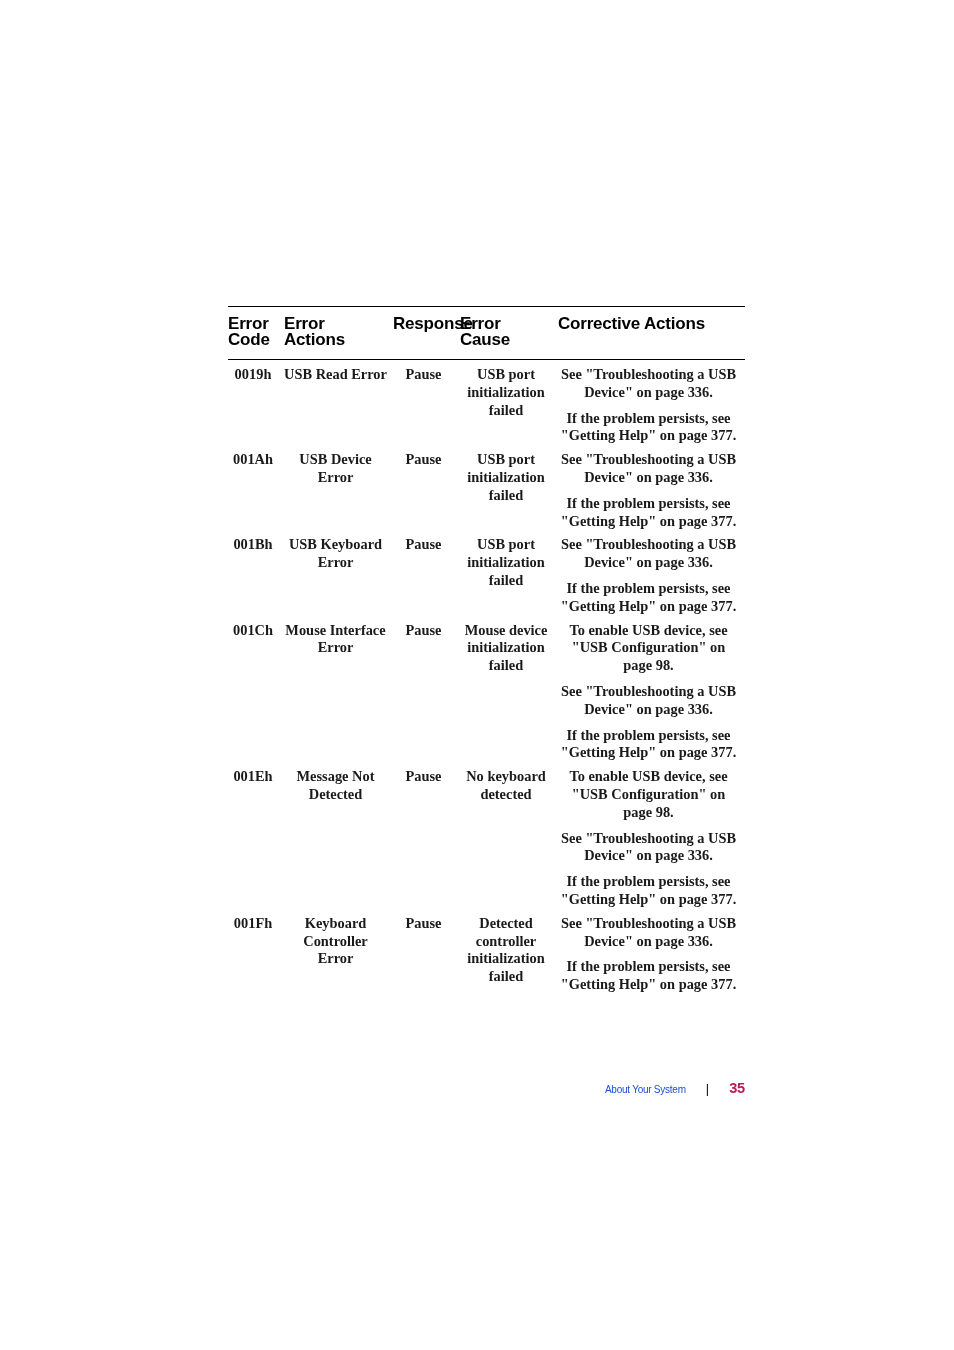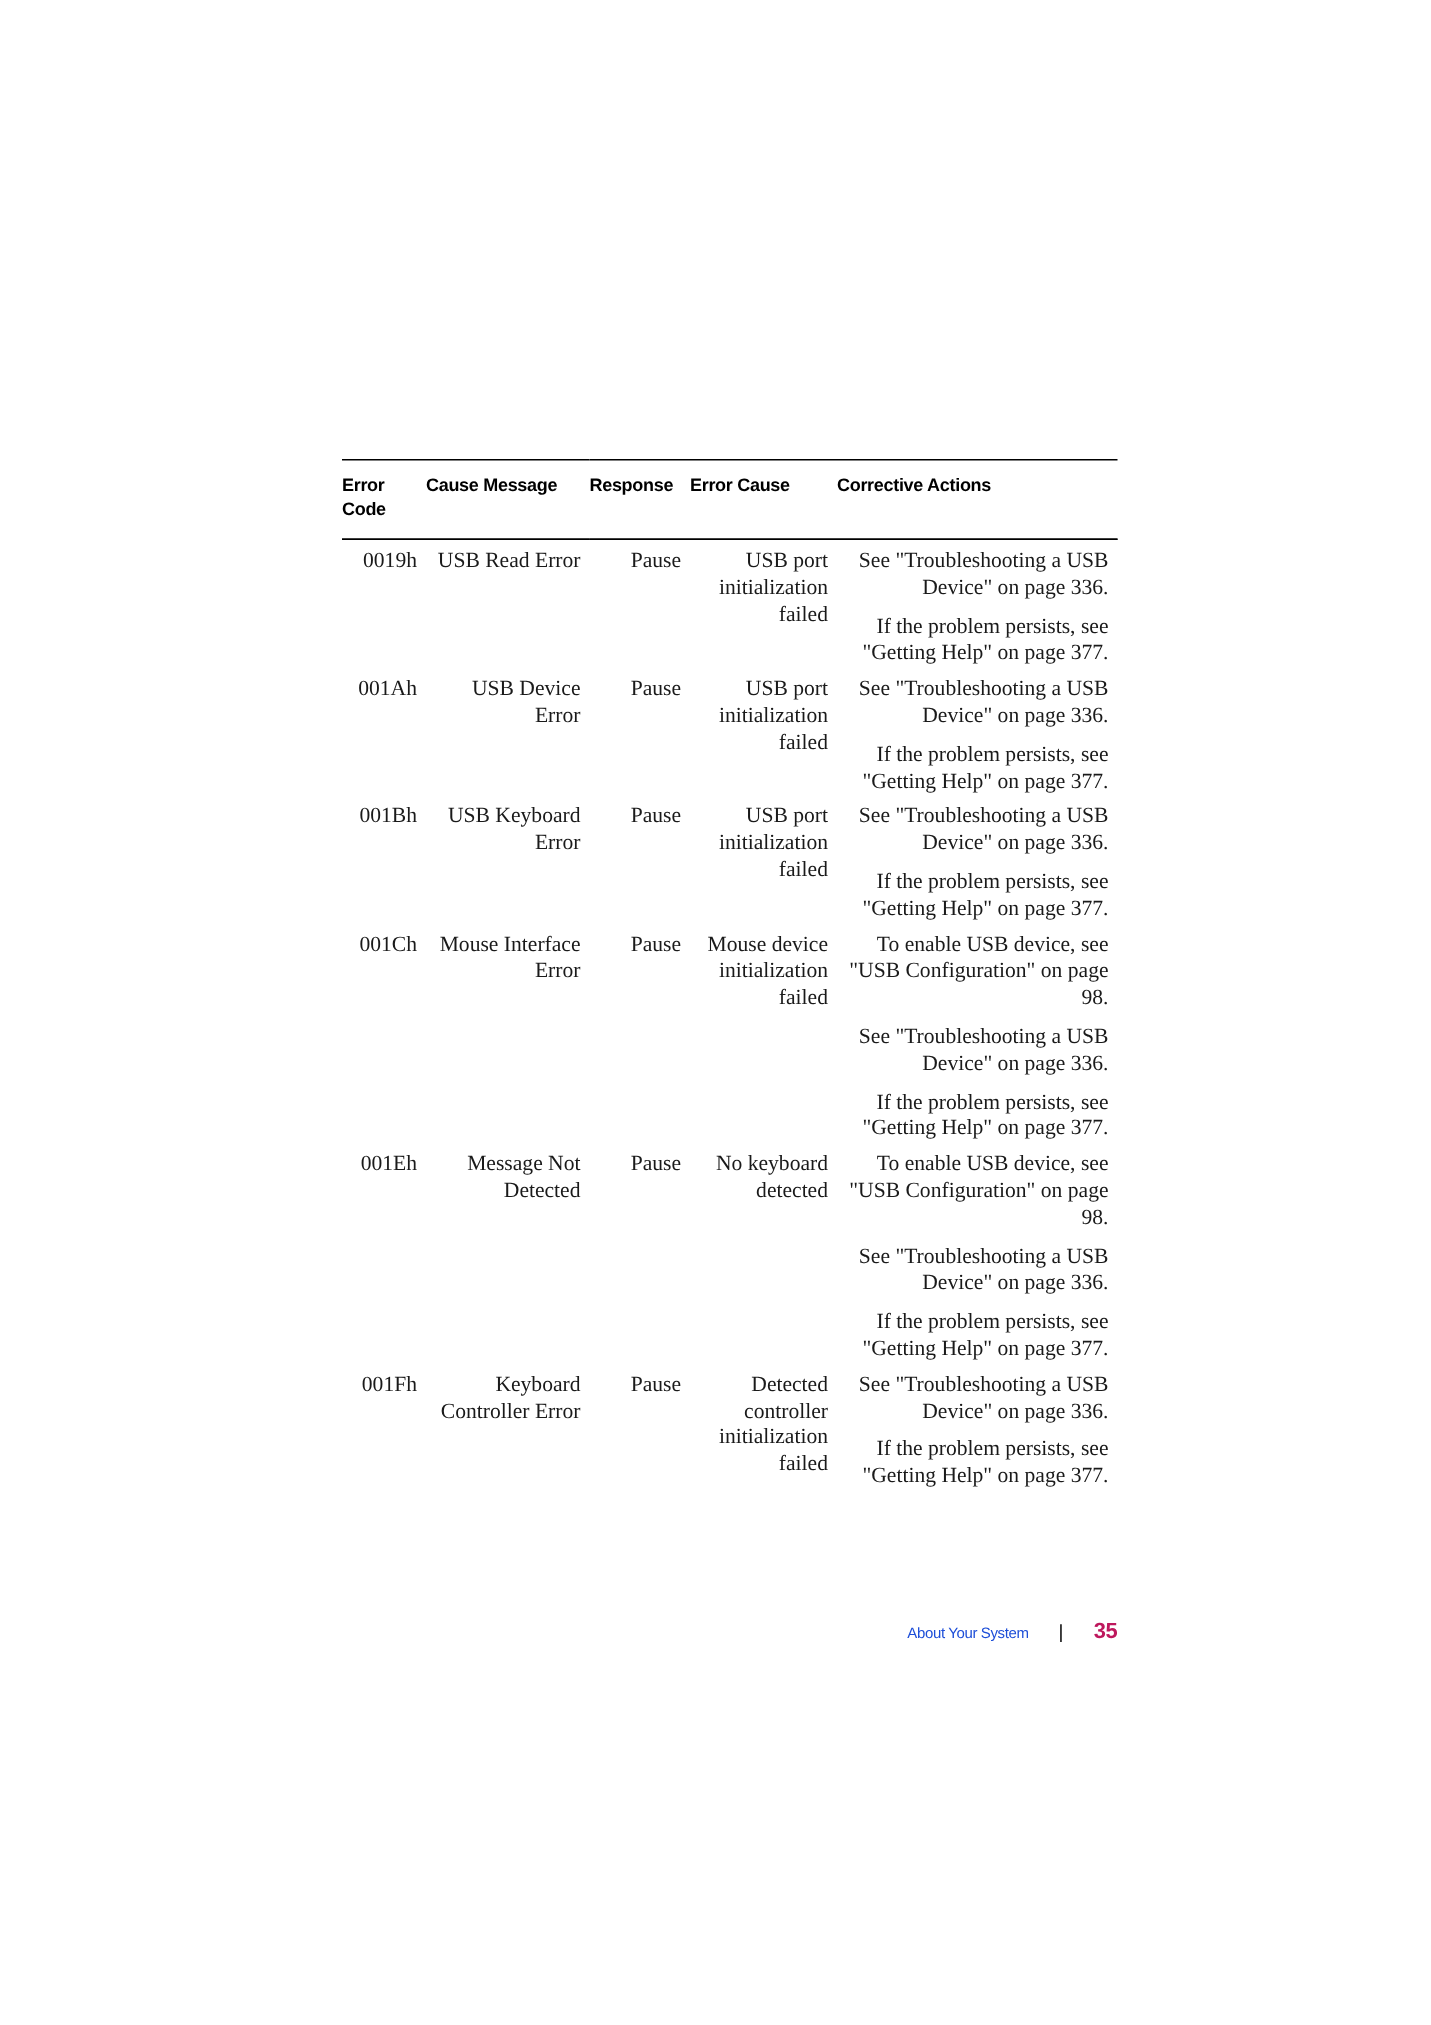--- a/index.html
+++ b/index.html
@@ -35,40 +35,41 @@
 
   table.error-table {
     border-collapse: collapse;
     width: 517px;
     table-layout: fixed;
   }
 
   table.error-table thead th {
     font-family: "Liberation Sans", "DejaVu Sans", sans-serif;
     font-weight: bold;
-    font-size: 12px;
+    font-size: 17px;
     line-height: 15.5px;
     letter-spacing: -0.2px;
     text-align: left;
     vertical-align: top;
     padding: 9px 6px 12px 0;
     border-top: 1.6px solid #000000;
     border-bottom: 1.3px solid #000000;
     color: #000000;
   }
 
   table.error-table tbody td {
     font-family: "Liberation Serif", "DejaVu Serif", serif;
     font-size: 14.4px;
     line-height: 17.8px;
-    text-align: right;
+    text-align: center;
     vertical-align: top;
     padding: 6px 6px 0 0;
     border: none;
     color: #1a1a1a;
+    font-weight: bold;
   }
 
   
   .col-code      { width: 56px; }
   .col-message   { width: 109px; }
   .col-response  { width: 67px; }
   .col-cause     { width: 98px; }
   .col-actions   { width: 187px; }
 
   td.cell-code     { padding-right: 4px; }
@@ -129,21 +130,21 @@
       <colgroup>
         <col class="col-code">
         <col class="col-message">
         <col class="col-response">
         <col class="col-cause">
         <col class="col-actions">
       </colgroup>
       <thead>
         <tr>
           <th>Error Code</th>
-          <th>Cause Message</th>
+          <th>Error Actions</th>
           <th>Response</th>
           <th>Error Cause</th>
           <th>Corrective Actions</th>
         </tr>
       </thead>
       <tbody id="table-body">
           <tr>
             <td class="cell-code">0019h</td>
             <td class="cell-message">USB Read Error</td>
             <td class="cell-response">Pause</td>

